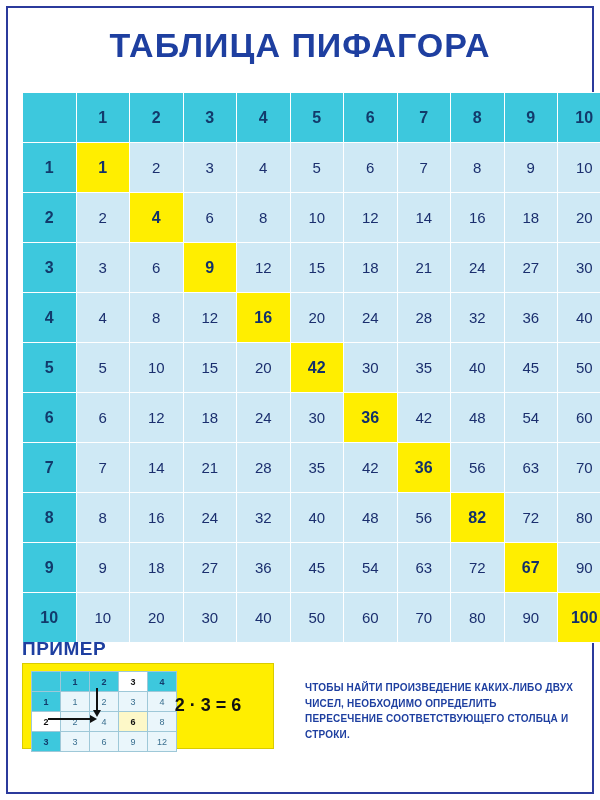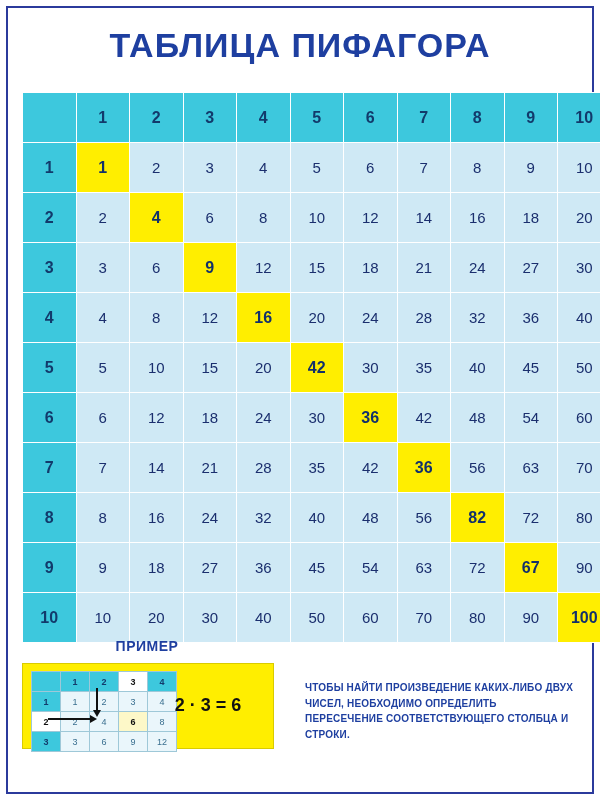--- a/index.html
+++ b/index.html
@@ -72,22 +72,22 @@
     background: #ffee00;
     color: #12306b;
     font-weight: bold;
     font-size: 16px;
   }
   .example-label {
     position: absolute;
     left: 22px;
     top: 638px;
     width: 250px;
-    text-align: center;
-    font-size: 14px;
+    text-align: left;
+    font-size: 19px;
     font-weight: bold;
     color: #1e3fa0;
     letter-spacing: 0.5px;
   }
   .example-box {
     position: absolute;
     left: 22px;
     top: 663px;
     width: 252px;
     height: 86px;

